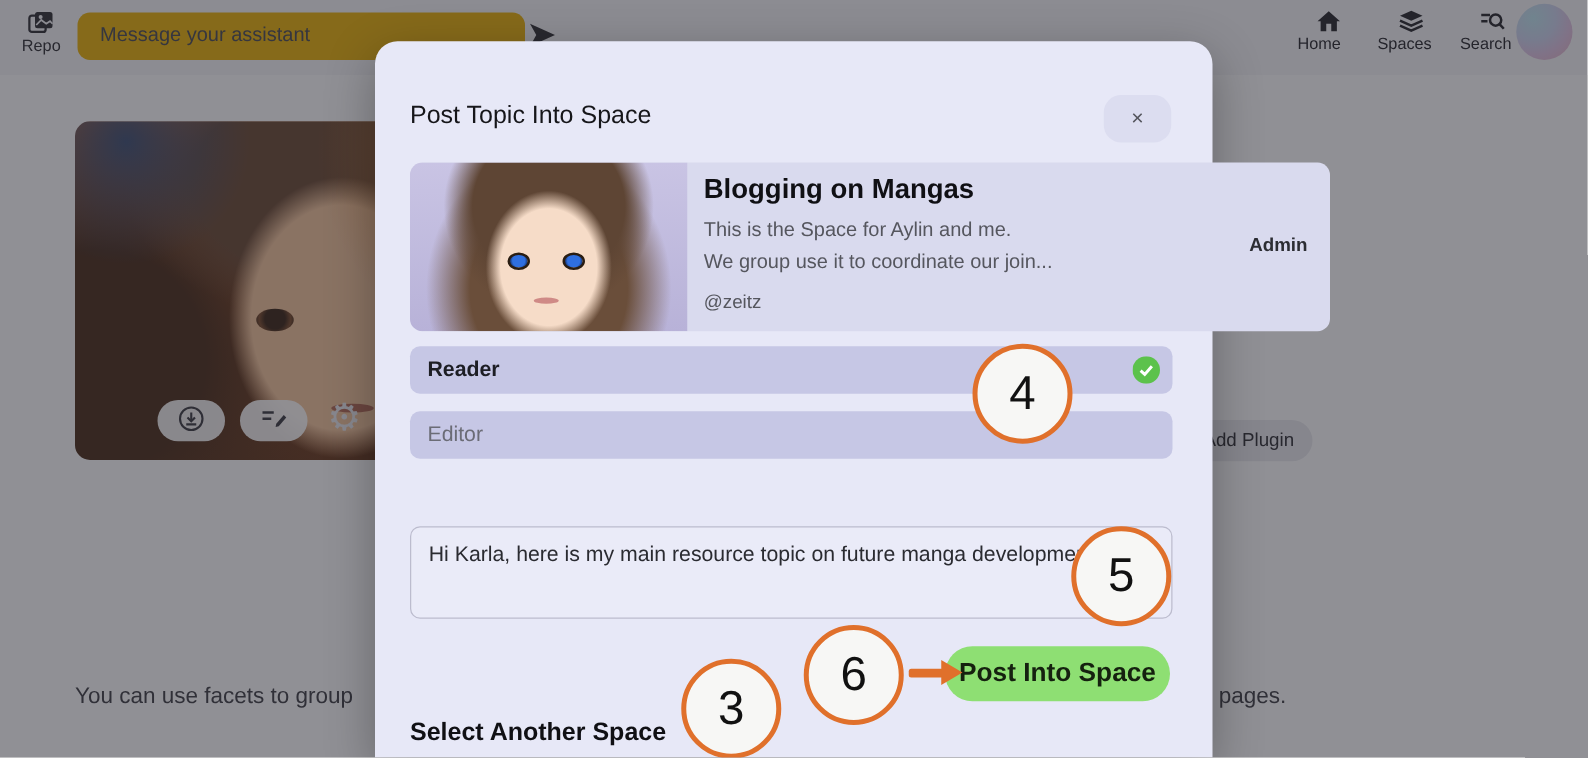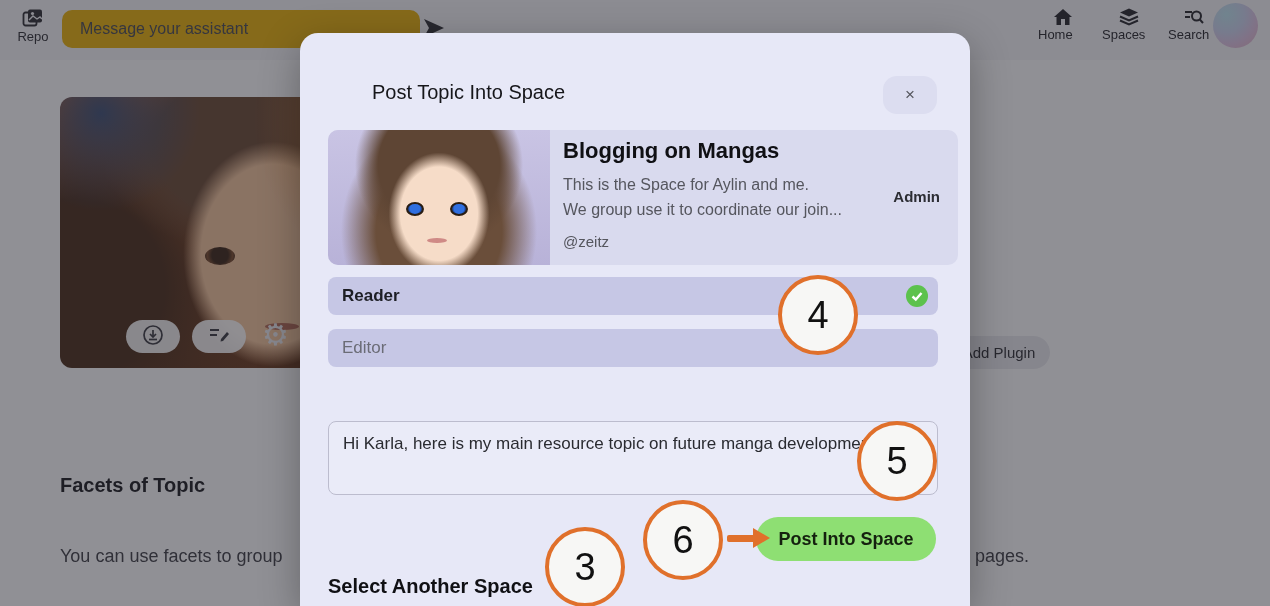--- a/index.html
+++ b/index.html
@@ -58,25 +58,25 @@
   .facets-line1-right { position:absolute; left:975px; top:546px; font-size:18px; color:#3f3f45; }
   .facets-line2 { position:absolute; left:60px; top:573px; font-size:18px; color:#3f3f45; }
 
   
   .overlay { position:absolute; inset:0; background:rgba(33,33,44,0.5); z-index:10; }
 
   
   .modal { position:absolute; left:300px; top:33px; width:670px; height:573px; z-index:20;
     background:#e7e8f7; border-radius:18px 18px 0 0; box-shadow:0 12px 40px rgba(0,0,0,0.3); }
 
-  .modal-title { position:absolute; left:28px; top:48px; font-size:20px; font-weight:500; color:#16161a;margin-left:44px; }
+  .modal-title { position:absolute; left:28px; top:48px; font-size:20px; font-weight:500; color:#16161a; }
   .modal-close { position:absolute; left:583px; top:43px; width:54px; height:38px; border:none; border-radius:14px;
     background:#dcddf0; color:#55565e; font-size:17px; cursor:pointer; }
 
-  .space-card { position:absolute; left:28px; top:97px; width:630px; height:135px; background:#d9daee; border-radius:10px; cursor:pointer; }
+  .space-card { position:absolute; left:28px; top:97px; width:736px; height:135px; background:#d9daee; border-radius:10px; cursor:pointer; }
   .space-card-img { position:absolute; left:0; top:0; width:222px; height:135px; border-radius:10px 0 0 10px; overflow:hidden;
     background:
       radial-gradient(ellipse 70px 85px at 50% 62%, #f6dcc8 55%, rgba(246,220,200,0) 72%),
       radial-gradient(ellipse 105px 105px at 50% 26%, #5e4534 58%, rgba(94,69,52,0) 80%),
       radial-gradient(ellipse 140px 160px at 50% 75%, #6a4e3a 45%, rgba(106,78,58,0) 70%),
       linear-gradient(180deg, #c9c4e4 0%, #b8b2d8 100%); }
   .card-eye { position:absolute; width:18px; height:14px; border-radius:50%;
     background:radial-gradient(circle at 50% 45%, #2f6fe0 55%, #16336e 80%, #0c1f42 100%); border:2px solid #2a1d12; }
   .card-eye.l { left:78px; top:72px; } .card-eye.r { left:122px; top:72px; }
   .card-mouth { position:absolute; left:99px; top:108px; width:20px; height:5px; border-radius:50%; background:#cf8a86; }
@@ -91,21 +91,21 @@
   .role-reader { top:244px; } .role-editor { top:296px; }
   .role-label { position:absolute; left:14px; top:9px; font-size:17px; }
   .role-reader .role-label { font-weight:bold; color:#1d1e24; }
   .role-editor .role-label { color:#6b6c76; }
   .role-check { position:absolute; right:10px; top:8px; width:22px; height:22px; }
 
   .message-box { position:absolute; left:28px; top:388px; width:610px; height:74px; background:#eaebf8;
     border:1px solid #bcbcce; border-radius:8px; padding:9px 14px; font-size:17px; line-height:26px; color:#2a2b31; cursor:text; }
 
   .post-btn { position:absolute; left:456px; top:484px; width:180px; height:44px; border:none; border-radius:22px;
-    background:#8edf73; font-size:18px; font-weight:bold; color:#15210f; font-family:"Liberation Sans",sans-serif; cursor:pointer; }
+    background:#8edf73; font-size:21px; font-weight:bold; color:#15210f; font-family:"Liberation Sans",sans-serif; cursor:pointer; }
 
   .select-heading { position:absolute; left:28px; top:542px; font-size:20px; font-weight:bold; color:#101014; }
 
   
   .ann { position:absolute; width:80px; height:80px; border-radius:50%; background:#f7f7f5;
     border:4px solid #e0702b; z-index:30; display:flex; align-items:center; justify-content:center;
     font-size:38px; color:#111; }
   .ann-3 { left:545px; top:527px; } .ann-4 { left:778px; top:275px; }
   .ann-5 { left:857px; top:421px; } .ann-6 { left:643px; top:500px; }
   .ann-arrow-line { position:absolute; left:727px; top:535px; width:28px; height:7px; background:#e0702b; z-index:30; border-radius:2px; }
@@ -195,21 +195,20 @@
         <line x1="2" y1="5" x2="11" y2="5"></line>
         <line x1="2" y1="10" x2="9" y2="10"></line>
         <path d="M13 14 L19 7 21 9 15 16 12.5 16.5 Z" fill="#3a3a40" stroke="none"></path>
       </svg>
     </span>
   </button>
   <button class="hero-gear">⚙</button>
 
   <button class="add-plugin">Add Plugin</button>
 
-  <div class="facets-heading">Facets of Topic</div>
   <div class="facets-line1-left">You can use facets to group</div>
   <div class="facets-line1-right">pages.</div>
 </div>
 
 <div class="overlay"></div>
 
 <div class="modal">
   <div class="modal-title">Post Topic Into Space</div>
   <button class="modal-close">×</button>
 

